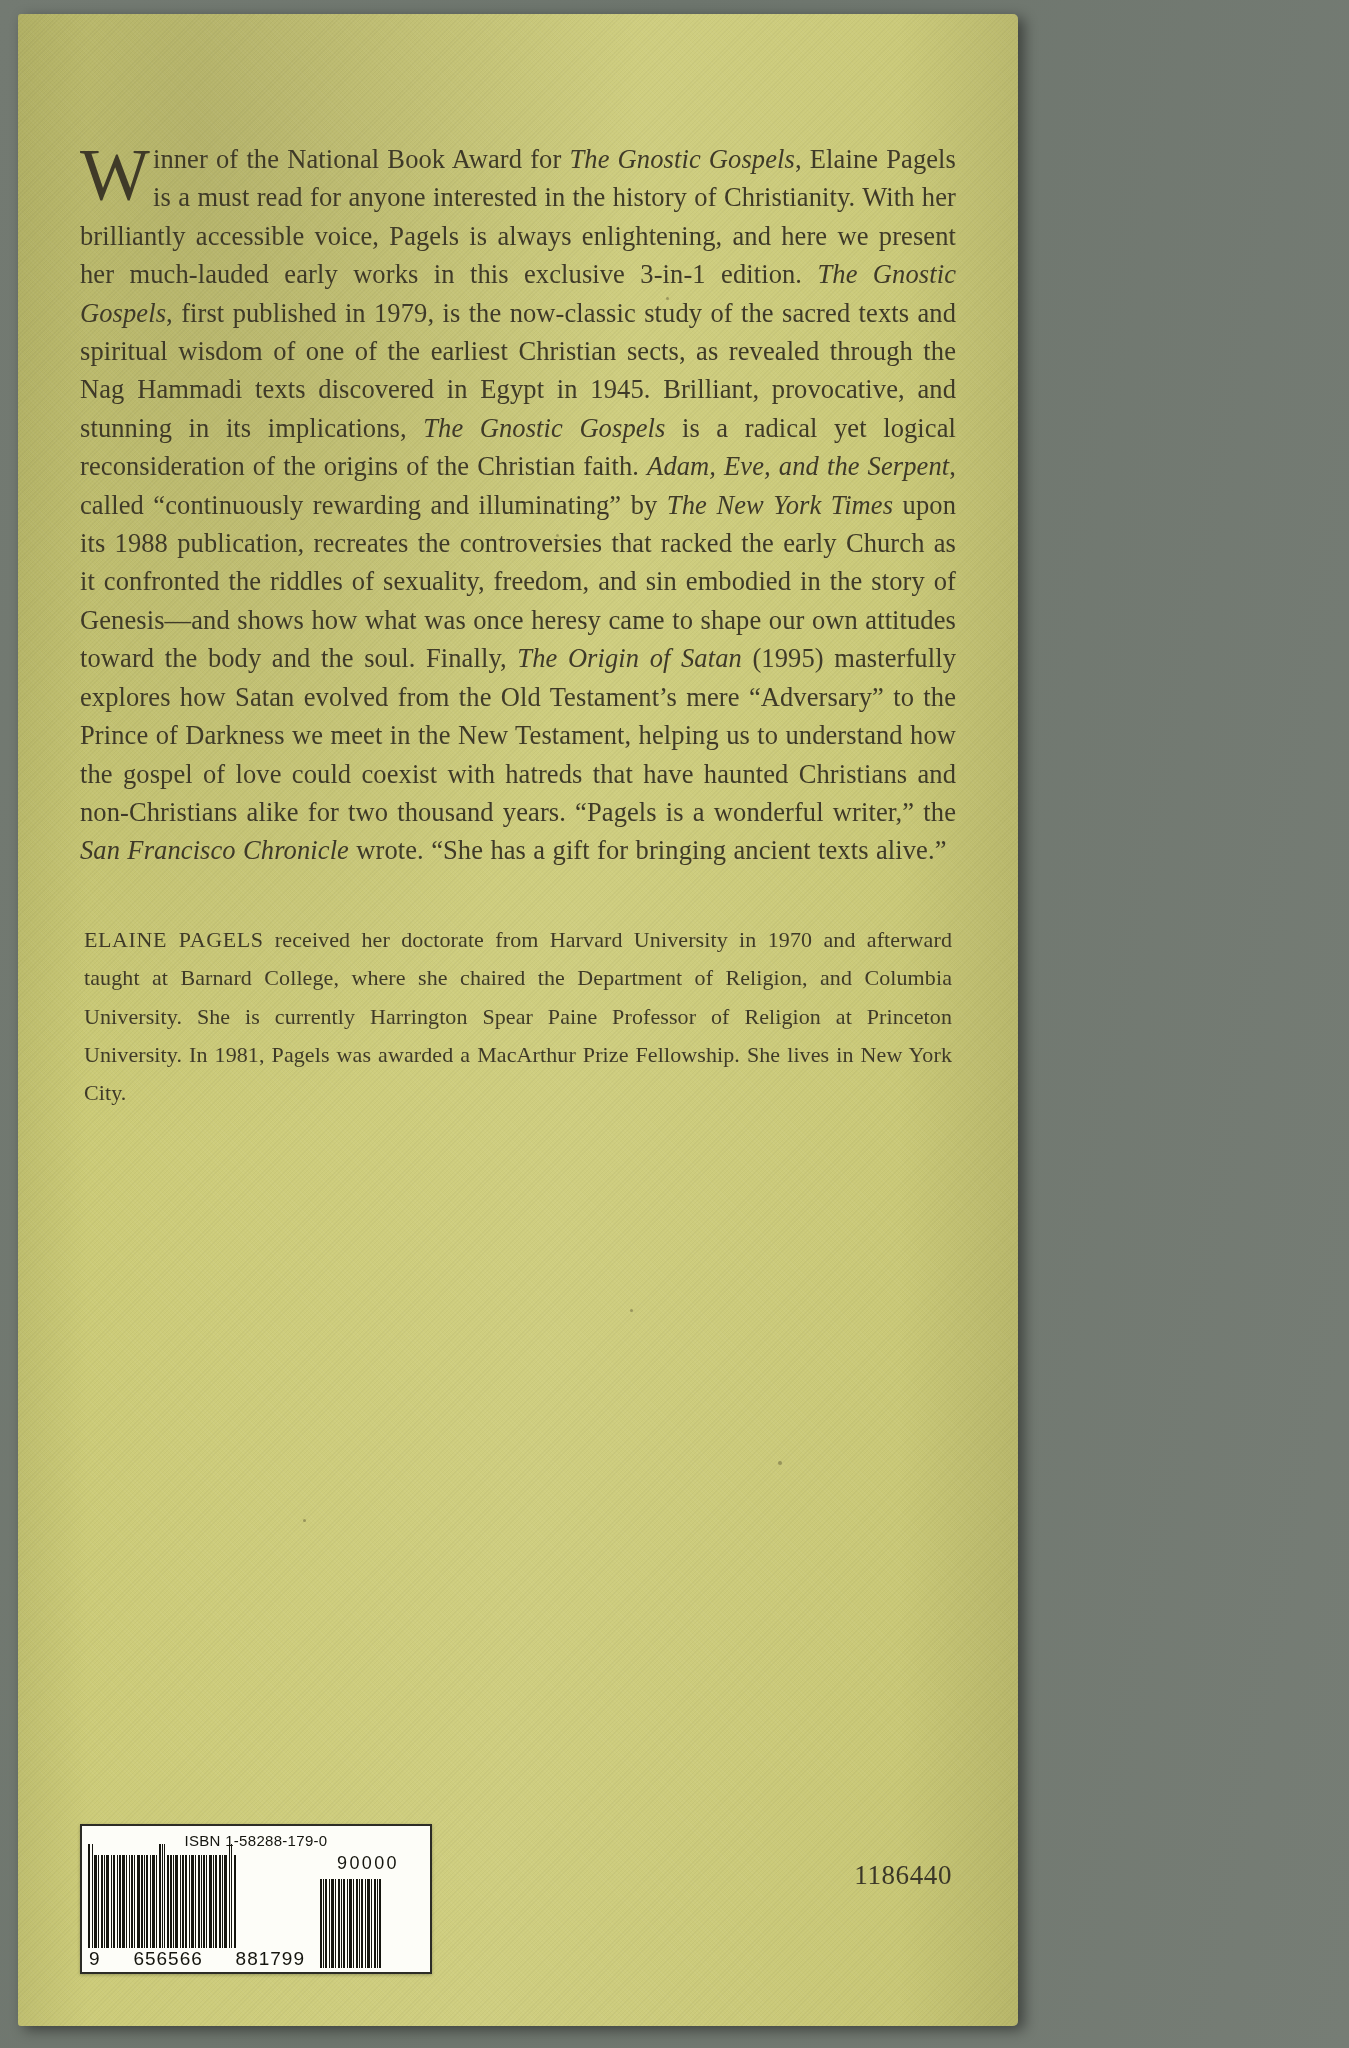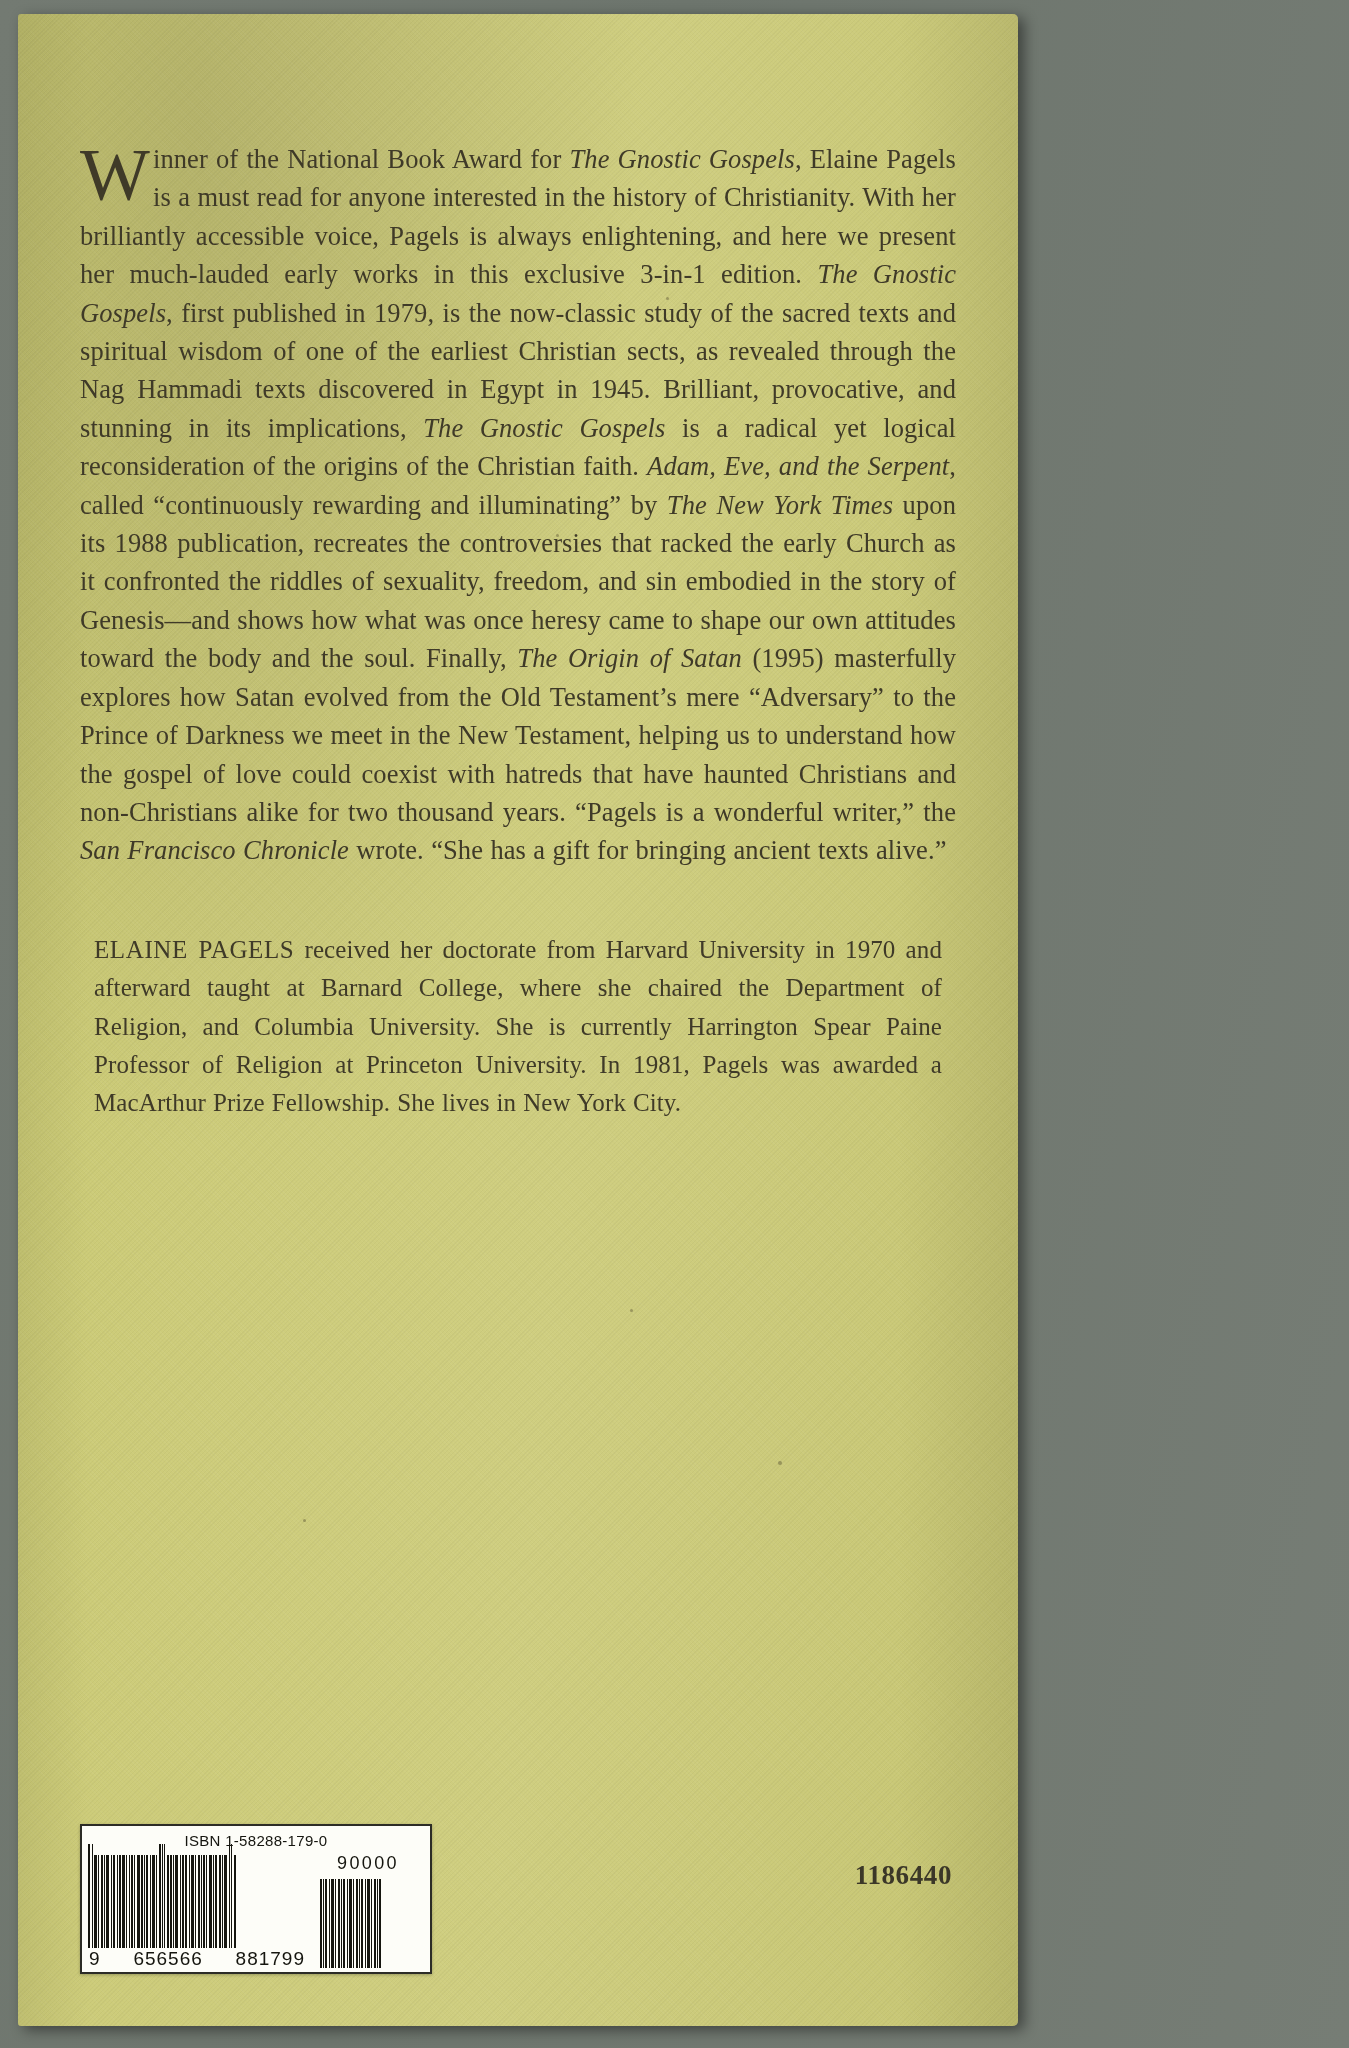--- a/index.html
+++ b/index.html
@@ -81,24 +81,24 @@
     line-height: 62px;
     padding: 4px 2px 0 0;
     margin-right: 1px;
     font-family: "Liberation Serif", serif;
     color: #3f3a28;
   }
   .blurb i { font-style: italic; }
 
   
   .bio {
-    margin: 14px;
+    margin: 4px;
     padding-top: 47px;
     color: #3f3a28;
-    font-size: 25px;
+    font-size: 22px;
     line-height: 38.4px;
     text-align: justify;
     text-justify: inter-word;
     letter-spacing: 0.1px;
     word-spacing: 0.6px;
   }
   .bio .name { letter-spacing: 0.6px; }
 
   
   .bottom-block {
@@ -189,21 +189,20 @@
     line-height: 27px;
     padding-top: 6px;
   }
   .credits div { white-space: nowrap; }
   .jobnum {
     text-align: right;
     color: #3b3728;
     font-size: 27px;
     letter-spacing: 0.6px;
     margin-top: 36px;
-    font-weight: bold;
   }
 
   
   .speck {
     position: absolute;
     background: rgba(90,85,50,0.45);
     border-radius: 50%;
     z-index: 2;
   }
 </style>

